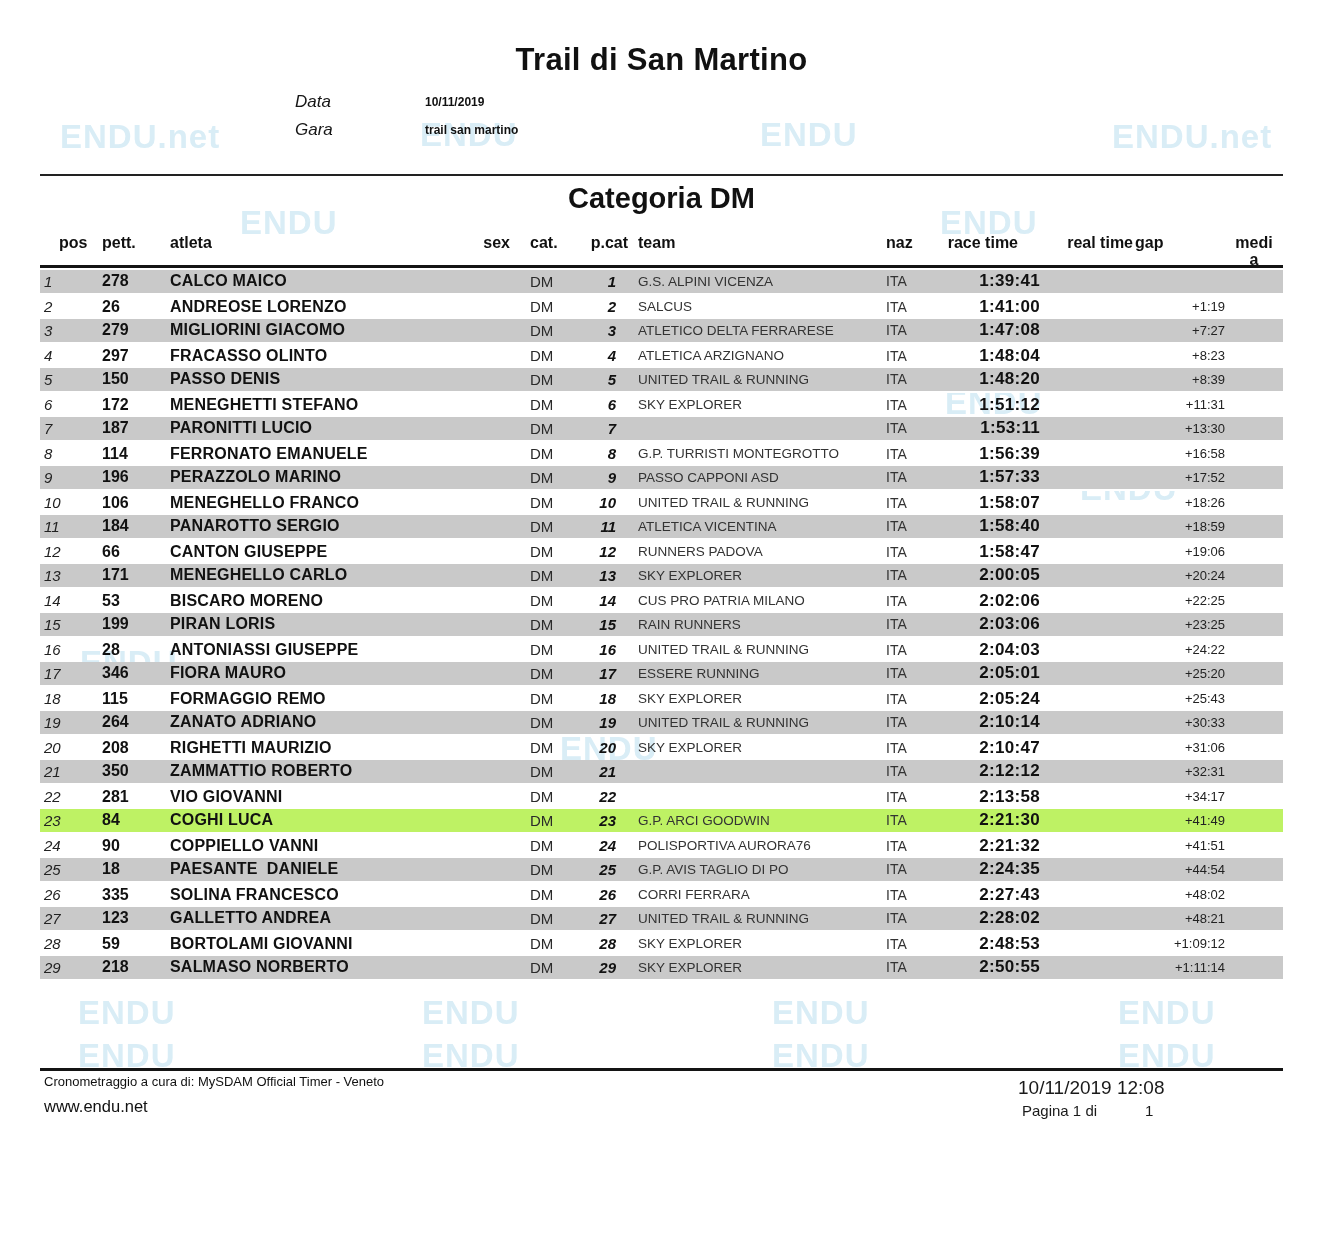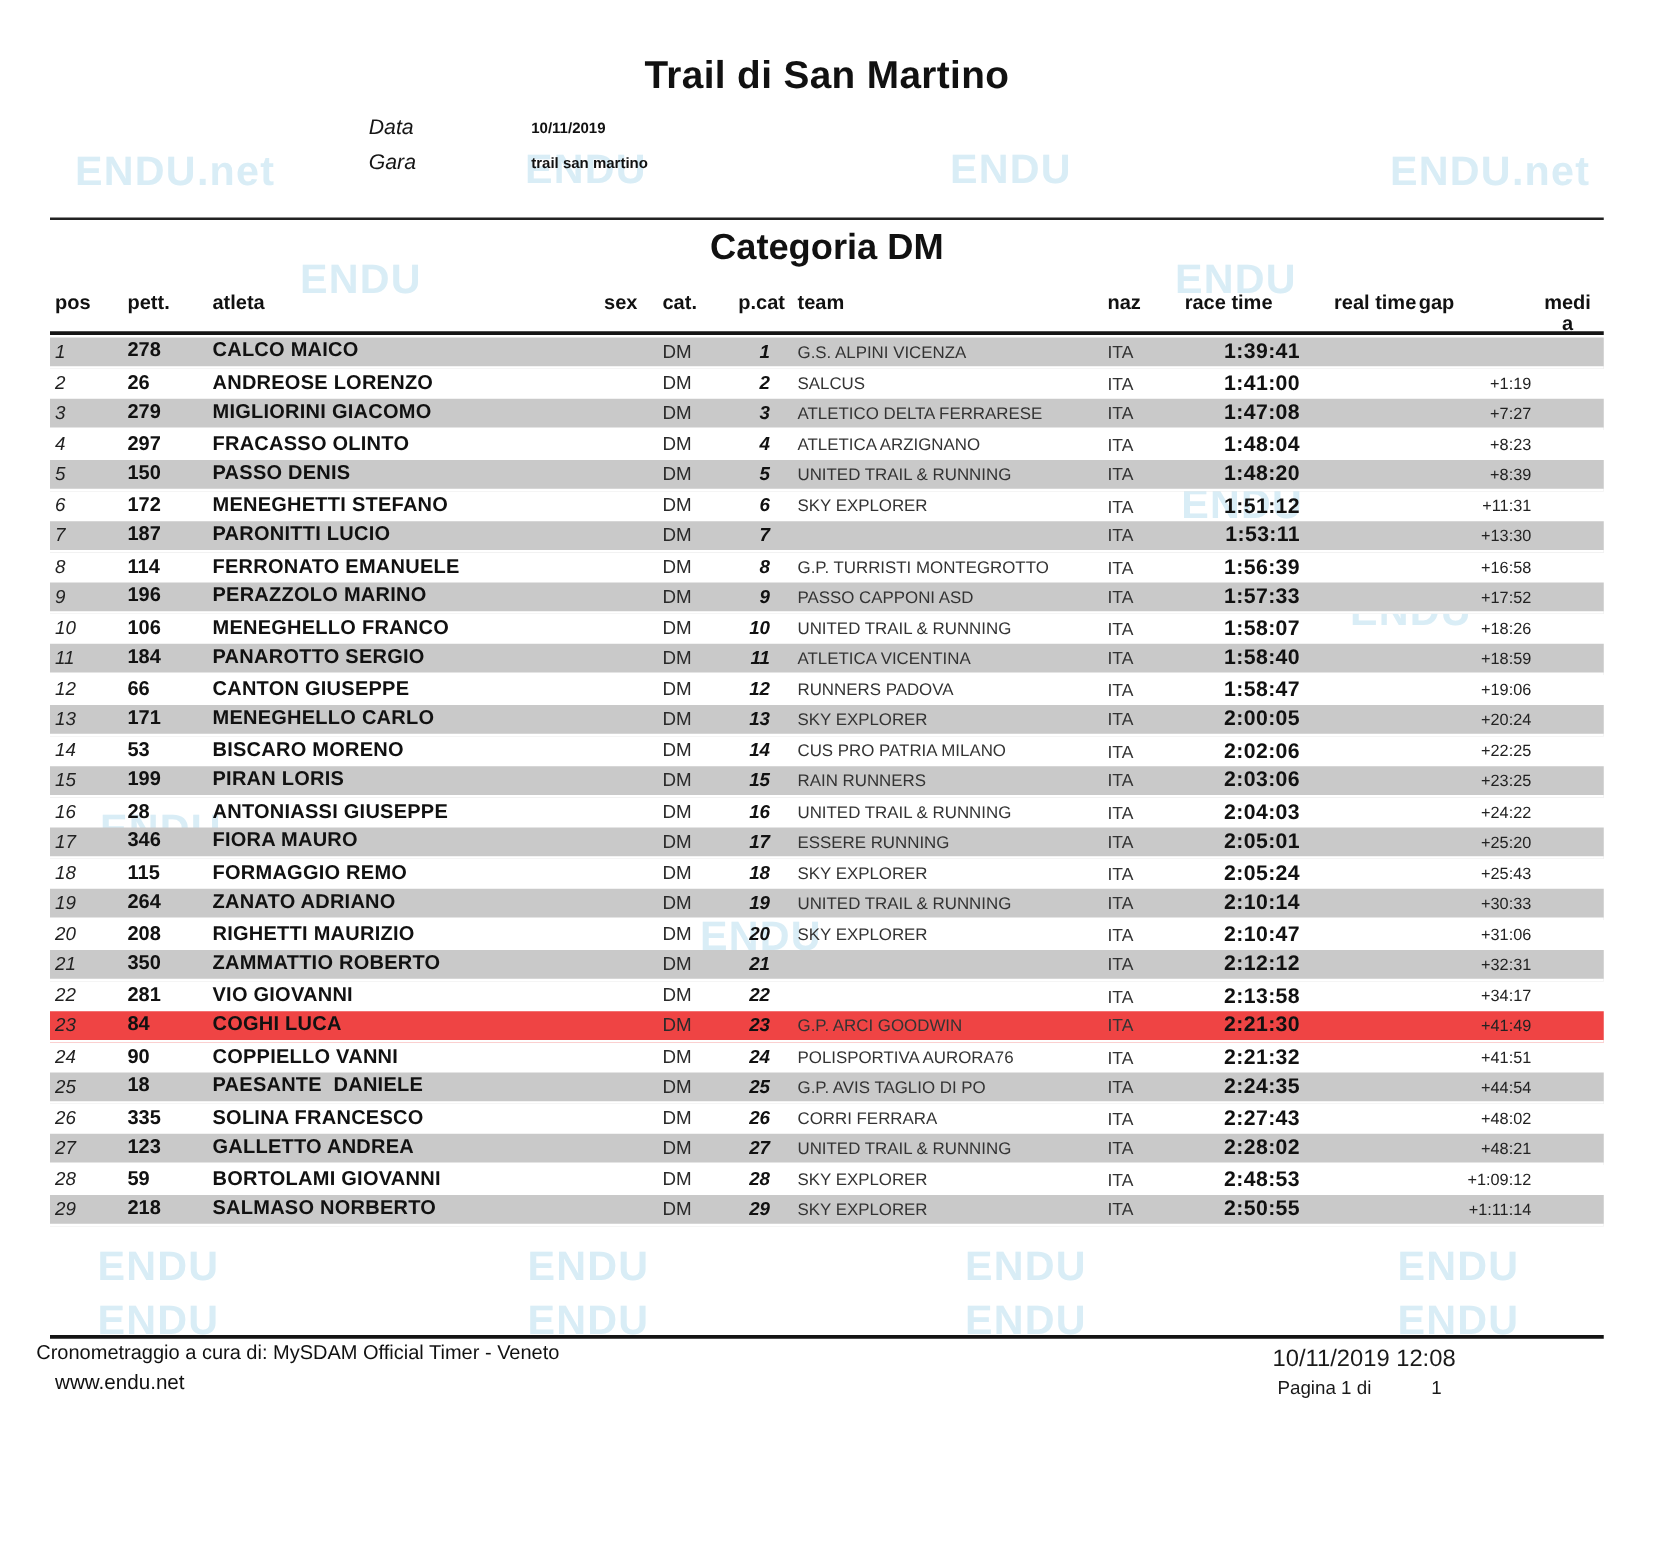--- a/index.html
+++ b/index.html
@@ -23,21 +23,21 @@
 
   .rule-thin  { position:absolute; left:40px; width:1243px; top:174px; border-top:2px solid #222; }
   .cat-title  { position:absolute; top:182px; left:0; width:100%; text-align:center;
                 font-size:29px; font-weight:bold; }
 
   .grid-cols { display:grid;
     grid-template-columns:56px 70px 310px 34px 55px 65px 250px 40px 120px 95px 90px 58px; }
 
   .thead { position:absolute; left:40px; top:234px; width:1243px;
            font-size:16px; font-weight:bold; align-items:start; line-height:17px; }
-  .h-pos   { padding-left:4px; }
+  .h-pos   { padding-left:4px;margin-left:15px; }
   .h-pett  { padding-left:6px; }
   .h-atleta{ padding-left:4px; }
   .h-sex   { text-align:right; }
   .h-cat   { padding-left:20px; }
   .h-pcat  { text-align:right; padding-right:2px; }
   .h-team  { padding-left:8px; }
   .h-naz   { padding-left:6px; }
   .h-time  { text-align:right; padding-right:22px; }
   .h-real  { text-align:right; padding-right:2px; }
   .h-gap   { text-align:left; padding-right:20px; }
@@ -55,21 +55,21 @@
   .c-sex   { }
   .c-cat   { padding-left:20px; font-size:15px; color:#2a2a2a; }
   .c-pcat  { text-align:right; padding-right:14px; font-weight:bold; font-style:italic; font-size:15px; }
   .c-team  { padding-left:8px; font-size:13.5px; color:#333; white-space:nowrap; overflow:hidden; }
   .c-naz   { padding-left:6px; font-size:14px; color:#333; }
   .c-time  { text-align:right; font-weight:bold; font-size:17px; letter-spacing:0.3px; }
   .c-real  { }
   .c-gap   { text-align:right; font-size:13px; color:#222; }
   .c-media { }
 
-  .f-left1  { position:absolute; left:29px;  top:1074px; font-size:16px; }
+  .f-left1  { position:absolute; left:44px;  top:1074px; font-size:13px; }
   .f-left2  { position:absolute; left:44px;  top:1097px; font-size:16.5px; }
   .f-right1 { position:absolute; left:1018px; top:1077px; font-size:19px; color:#1a1a1a; }
   .f-right2a{ position:absolute; left:1022px; top:1102px; font-size:15px; color:#1a1a1a; }
   .f-right2b{ position:absolute; left:1145px; top:1102px; font-size:15px; color:#1a1a1a; }
 </style>
 </head>
 <body>
 
 <div class="page">
 
@@ -431,21 +431,21 @@
           <div class="c-sex"></div>
           <div class="c-cat">DM</div>
           <div class="c-pcat">22</div>
           <div class="c-team"></div>
           <div class="c-naz">ITA</div>
           <div class="c-time">2:13:58</div>
           <div class="c-real"></div>
           <div class="c-gap">+34:17</div>
           <div class="c-media"></div>
         </div>
-        <div class="row grid-cols alt" style="background: #ef4444;">
+        <div class="row grid-cols alt" style="background: #bef264;">
           <div class="c-pos">23</div>
           <div class="c-pett">84</div>
           <div class="c-atleta">COGHI LUCA</div>
           <div class="c-sex"></div>
           <div class="c-cat">DM</div>
           <div class="c-pcat">23</div>
           <div class="c-team">G.P. ARCI GOODWIN</div>
           <div class="c-naz">ITA</div>
           <div class="c-time">2:21:30</div>
           <div class="c-real"></div>

